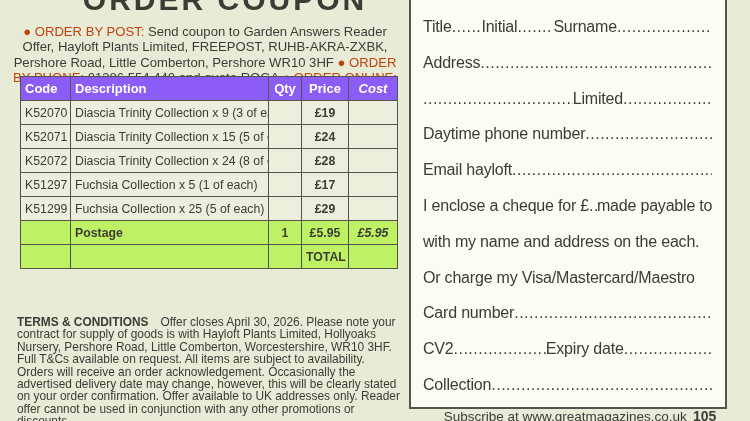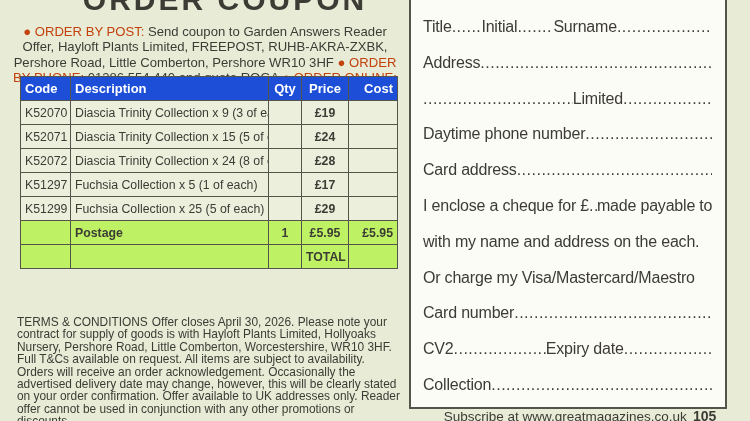--- a/index.html
+++ b/index.html
@@ -29,36 +29,36 @@
     position:absolute;top:76px;left:20px;
     width:377px;border-collapse:collapse;table-layout:fixed;
     font-size:12.3px;
   }
   table.order th, table.order td{
     border:1px solid #55544b;
     height:23px;padding:0 4px;vertical-align:middle;
     background:#edefdd;overflow:hidden;white-space:nowrap;
   }
   table.order th{
-    background:#1d4ed8;color:#ffffff;font-weight:bold;
+    background:#8b5cf6;color:#ffffff;font-weight:bold;
     font-size:13px;
   }
   .col-code{width:50px;text-align:left;padding-left:7px;}
   .col-description{width:198px;text-align:left;padding-left:7px;margin-top:20px;}
   .col-qty{width:33px;text-align:center;}
   .col-price{width:47px;text-align:center;font-weight:bold;}
-  .col-cost{width:49px;text-align:right;font-weight:bold;}
+  .col-cost{width:49px;text-align:center;font-weight:bold;font-style:italic;}
   th.col-price, th.col-cost, th.col-qty{font-weight:bold;}
   tr.hl td{background:#bef264;font-weight:bold;}
   
   .terms{
     position:absolute;top:304px;left:17px;width:386px;
     font-size:11.9px;line-height:12.4px;color:#3c3c35;
   }
-  .terms-heading{font-weight:normal;margin-right:4px;}
+  .terms-heading{font-weight:bold;margin-right:12px;}
   
   .form-box{
     position:absolute;left:409px;top:-8px;width:318px;height:417px;
     background:#fcfcf6;border:2px solid #55544b;box-sizing:border-box;
     display:flex;flex-direction:column;justify-content:space-between;
     padding:24px 13px 13px 12px;
   }
   .form-line{
     display:flex;align-items:baseline;
     font-size:16px;letter-spacing:-0.2px;color:#3c3c35;
@@ -172,21 +172,21 @@
       <div class="form-line">
         <span class="leader" style="flex-grow: 1.75;"><span>........................................................................................................................</span></span>
         <span class="flabel"> Limited</span>
         <span class="leader" style="flex-grow: 1;"><span>........................................................................................................................</span></span>
       </div>
       <div class="form-line">
         <span class="flabel">Daytime phone number</span>
         <span class="leader" style="flex-grow: 1;"><span>........................................................................................................................</span></span>
       </div>
       <div class="form-line">
-        <span class="flabel">Card address</span>
+        <span class="flabel">Email hayloft</span>
         <span class="leader" style="flex-grow: 1;"><span>........................................................................................................................</span></span>
       </div>
       <div class="form-line">
         <span class="flabel">I enclose a cheque for £ </span>
         <span class="leader" style="flex-grow: 1;"><span>........................................................................................................................</span></span>
         <span class="flabel"> made payable to Hayloft</span>
       </div>
       <div class="form-line">
         <span class="flabel">with my name and address on the each.</span>
       </div>

